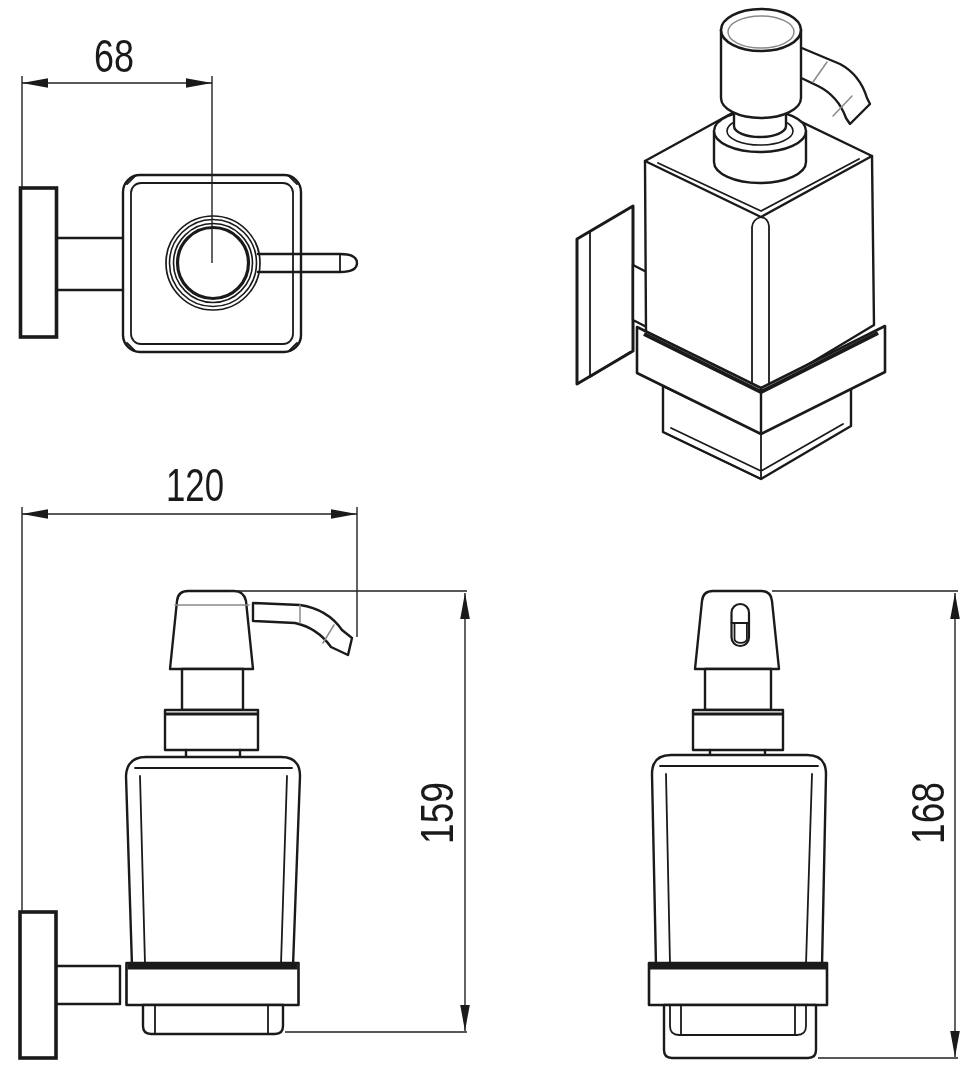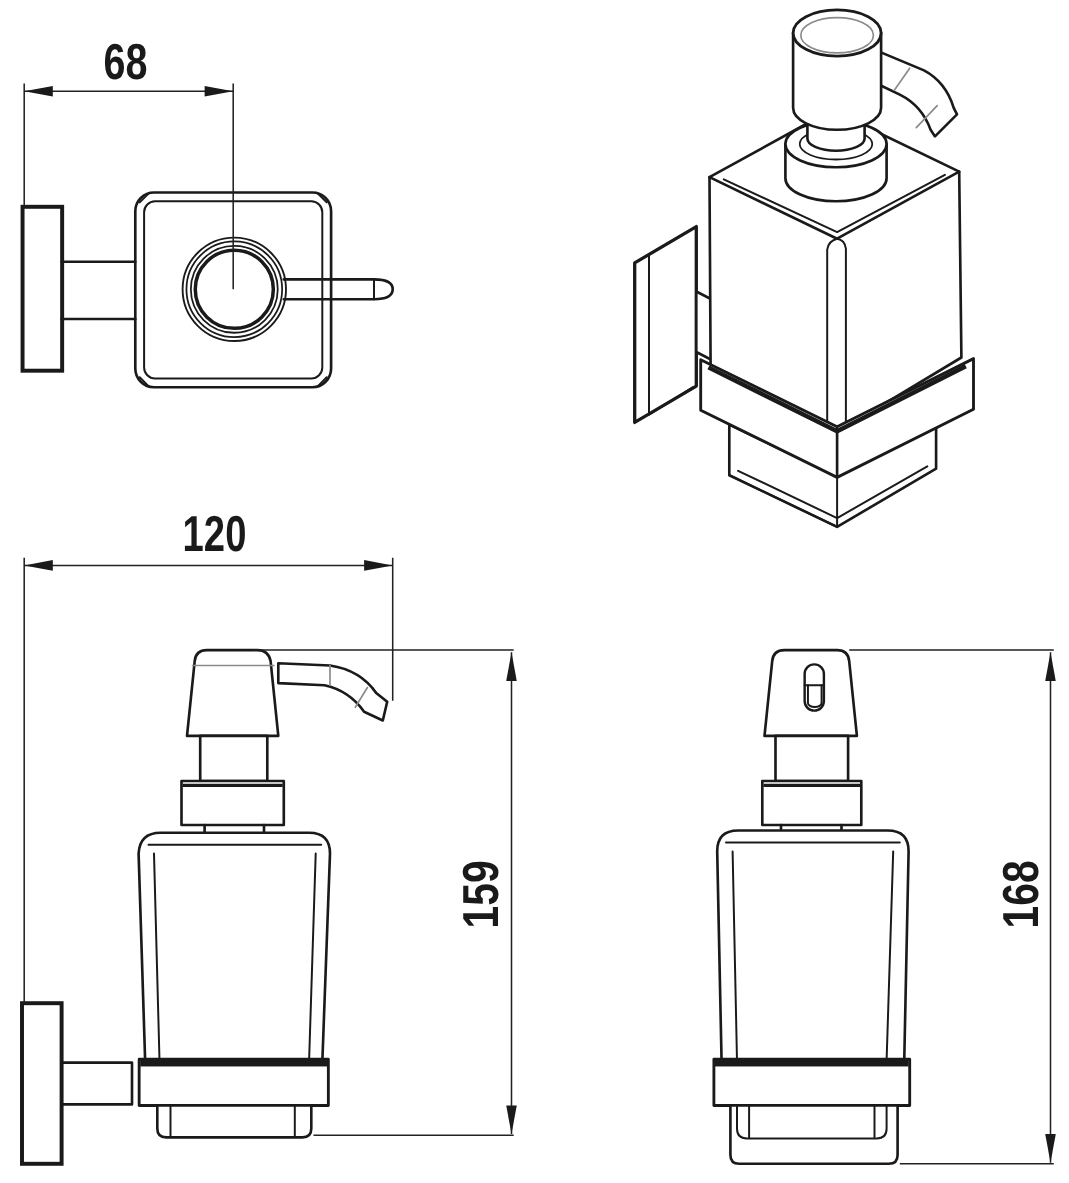--- a/index.html
+++ b/index.html
@@ -1,17 +1,17 @@
 <!DOCTYPE html>
 <html><head>
 <meta charset="utf-8">
 <style>
   html,body{margin:0;padding:0;background:#ffffff;}
   .canvas{position:relative;width:972px;height:1075px;background:#ffffff;overflow:hidden;
-          font-family:"Liberation Sans",sans-serif;font-weight:bold;}
+          font-family:"Liberation Sans",sans-serif;}
   svg{position:absolute;left:0;top:0;}
   .ol{fill:none;stroke:#1a1a1a;stroke-width:2.4;stroke-linejoin:round;stroke-linecap:round;}
   .olf{fill:#ffffff;stroke:#1a1a1a;stroke-width:2.4;stroke-linejoin:round;stroke-linecap:round;}
   .ol2{fill:none;stroke:#1a1a1a;stroke-width:1.8;stroke-linejoin:round;stroke-linecap:round;}
   .thk{fill:none;stroke:#1a1a1a;stroke-width:3.6;stroke-linejoin:miter;}
   .thkf{fill:#ffffff;stroke:#1a1a1a;stroke-width:3.6;stroke-linejoin:miter;}
   .dim{fill:none;stroke:#222222;stroke-width:1.4;}
   .seam{fill:none;stroke:#8a8a8a;stroke-width:1.5;stroke-linecap:round;}
   .arrow{fill:#1a1a1a;stroke:none;}
   .dimtext{font-family:"Liberation Sans",sans-serif;font-size:46px;fill:#1a1a1a;}

